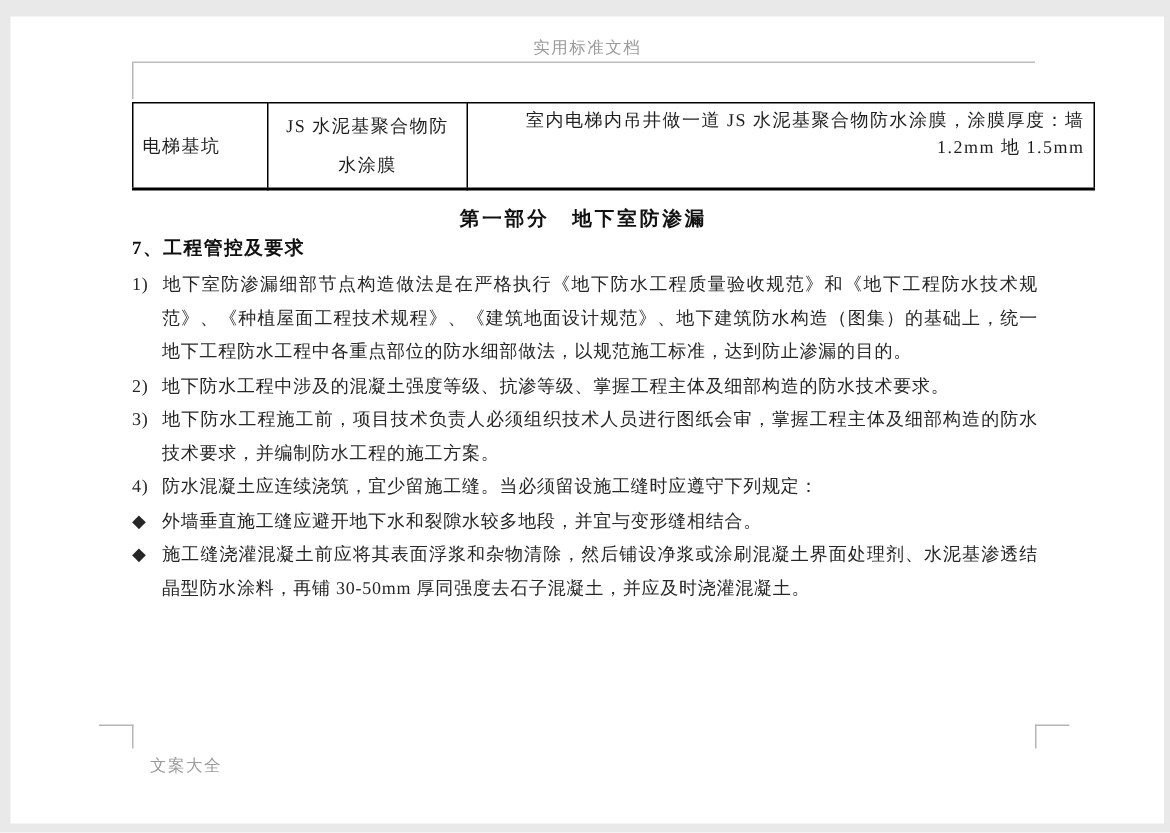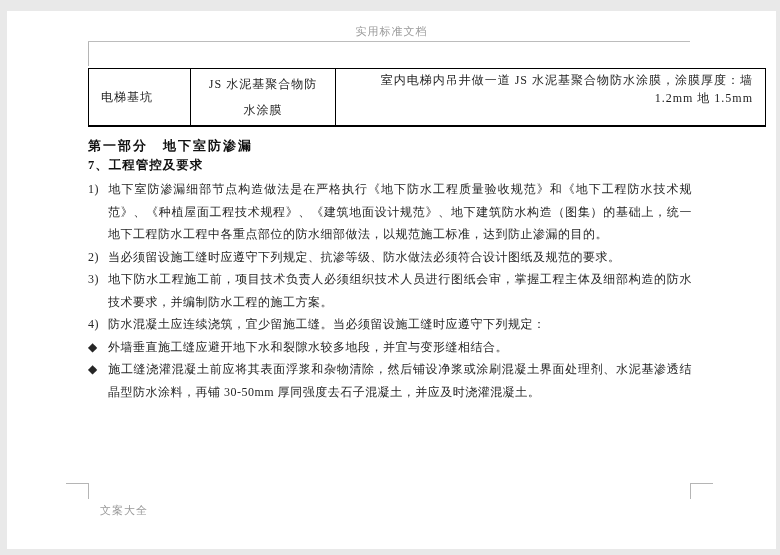--- a/index.html
+++ b/index.html
@@ -23,28 +23,28 @@
   .crop{position:absolute;border-color:#b5b5b5;}
   .crop-tl{left:81px;top:31px;width:0;height:24px;border-left:1px solid #b5b5b5;}
   .crop-bl{left:59px;top:472px;width:22px;height:15px;border-top:1px solid #b5b5b5;border-right:1px solid #b5b5b5;}
   .crop-br{left:683px;top:472px;width:22px;height:15px;border-top:1px solid #b5b5b5;border-left:1px solid #b5b5b5;}
   table.spec{
     position:absolute;left:81px;top:57px;width:602px;height:52px;
     border-collapse:collapse;table-layout:fixed;
   }
   table.spec td{
     border:1px solid #000;font-size:12px;color:#1e1e1e;
-    padding:2px 12px;letter-spacing:1px;
+    padding:2px 6px;letter-spacing:1px;
   }
   table.spec{border:1px solid #000;border-bottom:2px solid #000;}
   td.c1{width:77px;text-align:left;vertical-align:middle;}
   td.c2{width:120px;text-align:center;vertical-align:top;line-height:26px;padding-top:3px;}
   td.c3{width:405px;text-align:right;vertical-align:top;padding-top:4px;line-height:18px;}
   .heading{
-    position:absolute;top:126px;left:81px;width:602px;text-align:left;
+    position:absolute;top:126px;left:81px;width:602px;text-align:center;
     font-size:13px;font-weight:bold;color:#111;letter-spacing:2px;
   }
   .section-title{
     position:absolute;top:146px;left:81px;width:602px;
     font-size:12.5px;font-weight:bold;color:#111;letter-spacing:1px;
   }
   .body-text{
     position:absolute;top:167px;left:81px;width:604px;
     font-size:12px;color:#262626;line-height:22.5px;
   }
@@ -75,21 +75,21 @@
         <td class="c3">室内电梯内吊井做一道 JS 水泥基聚合物防水涂膜，涂膜厚度：墙 1.2mm 地 1.5mm</td>
       </tr>
     </tbody>
   </table>
 
   <div class="heading">第一部分　地下室防渗漏</div>
   <div class="section-title">7、工程管控及要求</div>
 
   <div class="body-text">
     <p class="item"><span class="marker">1)</span><span>地下室防渗漏细部节点构造做法是在严格执行《地下防水工程质量验收规范》和《地下工程防水技术规范》、《种植屋面工程技术规程》、《建筑地面设计规范》、地下建筑防水构造（图集）的基础上，统一地下工程防水工程中各重点部位的防水细部做法，以规范施工标准，达到防止渗漏的目的。</span></p>
-    <p class="item"><span class="marker">2)</span><span>当必须留设施工缝时应遵守下列规定、抗渗等级、防水做法必须符合设计图纸及规范的要求。</span></p>
+    <p class="item"><span class="marker">2)</span><span>地下防水工程中涉及的混凝土强度等级、抗渗等级、掌握工程主体及细部构造的防水技术要求。</span></p>
     <p class="item"><span class="marker">3)</span><span>地下防水工程施工前，项目技术负责人必须组织技术人员进行图纸会审，掌握工程主体及细部构造的防水技术要求，并编制防水工程的施工方案。</span></p>
     <p class="item"><span class="marker">4)</span><span>防水混凝土应连续浇筑，宜少留施工缝。当必须留设施工缝时应遵守下列规定：</span></p>
     <p class="item"><span class="marker">◆</span><span>外墙垂直施工缝应避开地下水和裂隙水较多地段，并宜与变形缝相结合。</span></p>
     <p class="item"><span class="marker">◆</span><span>施工缝浇灌混凝土前应将其表面浮浆和杂物清除，然后铺设净浆或涂刷混凝土界面处理剂、水泥基渗透结晶型防水涂料，再铺 30-50mm 厚同强度去石子混凝土，并应及时浇灌混凝土。</span></p>
   </div>
 
   <div class="crop crop-bl"></div>
   <div class="crop crop-br"></div>
 
   <div class="doc-footer">文案大全</div>

